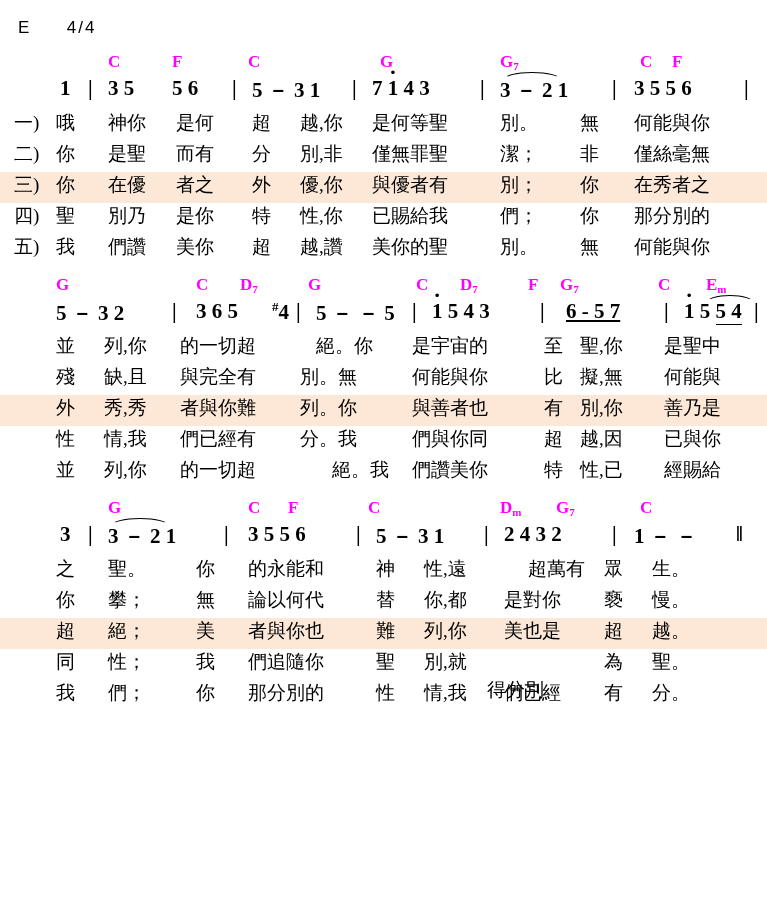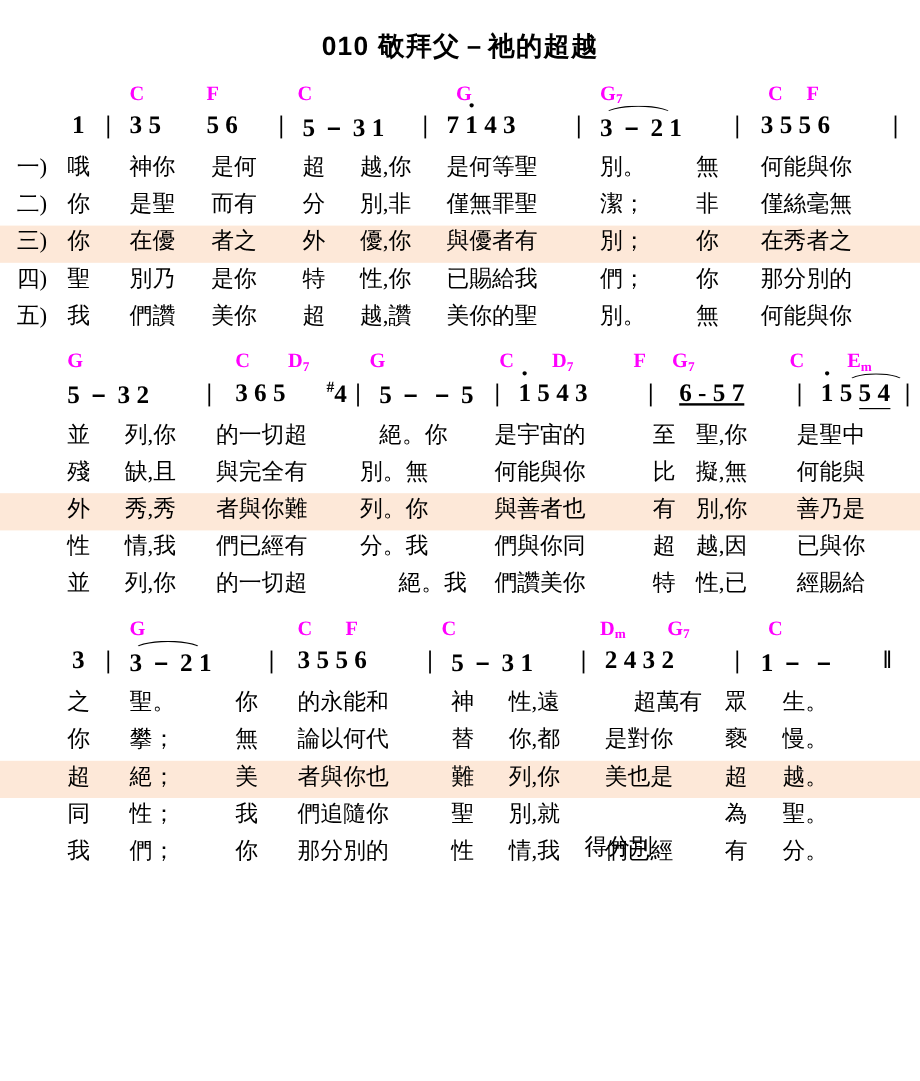--- a/index.html
+++ b/index.html
@@ -106,22 +106,26 @@
     transform: translateX(-50%);
     font-size: 22px;
     line-height: 1;
   }
 </style>
 </head>
 <body>
 
 <div class="page">
 
-  <div class="title">010  敬拜父－祂的超越</div>
-
+
+  <div class="keysig">
+    <span>E</span>
+    <span style="display:inline-block;width:22px"></span>
+    <span>4/4</span>
+  </div>
 
   <div class="system" style="margin-top:14px">
     <div class="chordline" id="c1">
         <span class="chord" style="left: 108px;">C</span>
         <span class="chord" style="left: 172px;">F</span>
         <span class="chord" style="left: 248px;">C</span>
         <span class="chord" style="left: 380px;">G</span>
         <span class="chord" style="left: 500px;">G<sub>7</sub></span>
         <span class="chord" style="left: 640px;">C</span>
         <span class="chord" style="left: 672px;">F</span>

